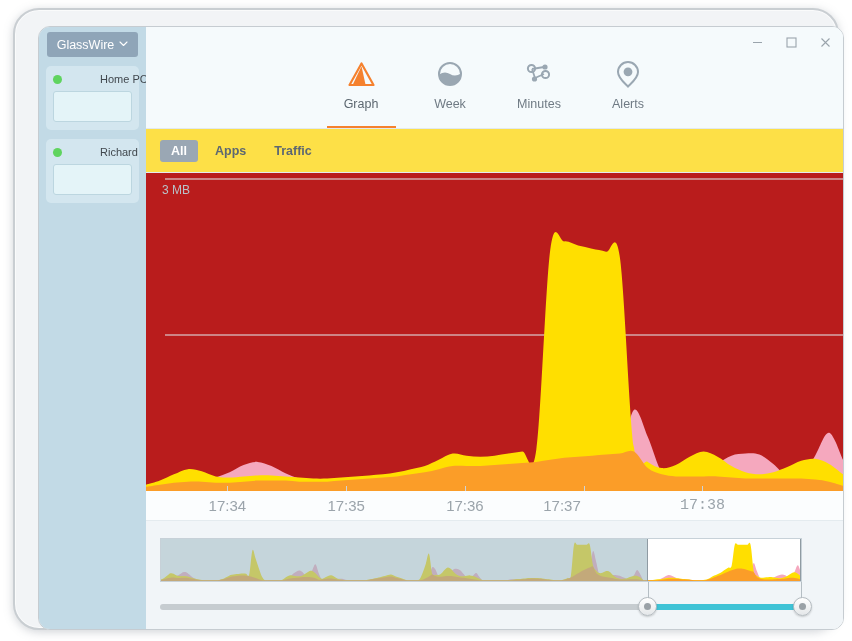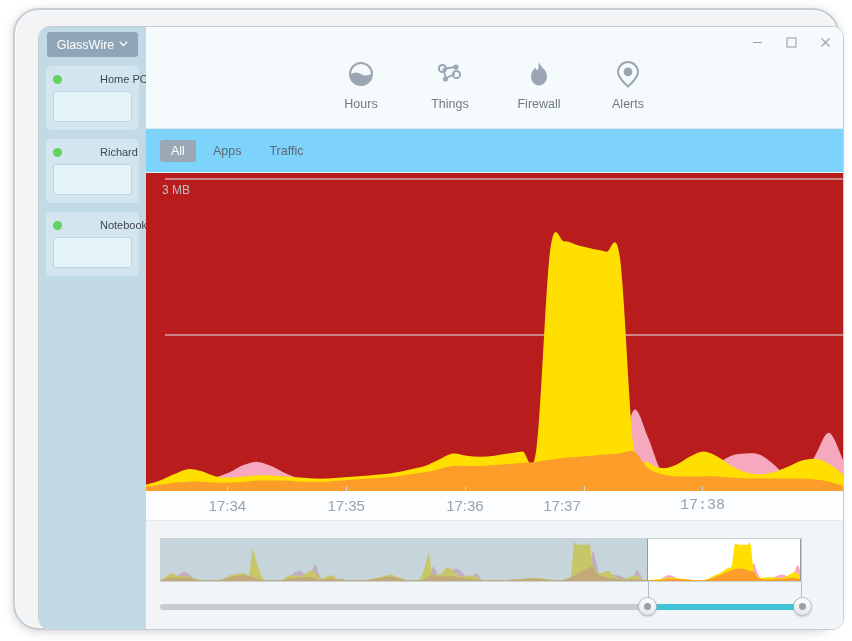--- a/index.html
+++ b/index.html
@@ -155,26 +155,27 @@
   .tab.active .tab-underline {
     position: absolute;
     left: 0; right: 0; bottom: 0;
     height: 2px;
     background: #f5812e;
   }
 
   
   #filterbar {
     height: 44px;
-    background: #7dd3fc;
+    background: #fde047;
     border-bottom: 1px solid #e4ebef;
     display: flex;
     align-items: center;
     padding: 0 14px;
     position: relative;
+    font-weight: bold;
   }
   #filter-left, #filter-right {
     display: flex;
     align-items: center;
   }
   #filter-right { margin-left: auto; }
   .pill {
     font-size: 12.5px;
     color: #5d6872;
     padding: 4px 11px;
@@ -323,27 +324,20 @@
       </div>
 
       <div class="device-card">
         <div class="device-head">
           <span class="dot"></span>
           <span class="device-name">Richard</span>
         </div>
         <div class="device-spark"></div>
       </div>
 
-      <div class="device-card">
-        <div class="device-head">
-          <span class="dot"></span>
-          <span class="device-name">Notebook</span>
-        </div>
-        <div class="device-spark"></div>
-      </div>
 
     </div>
 
     <div id="main">
 
       <div id="titlebar">
         <div id="win-controls">
           <div class="win-btn">
             <svg width="13" height="13" viewBox="0 0 13 13">
                 <path d="M2 6.5 H11" stroke="#9aa4ac" stroke-width="1.1"></path>
@@ -357,57 +351,60 @@
           <div class="win-btn">
             <svg width="13" height="13" viewBox="0 0 13 13">
                 <path d="M2.5 2.5 L10.5 10.5 M10.5 2.5 L2.5 10.5" stroke="#9aa4ac" stroke-width="1.1"></path>
               </svg>
           </div>
         </div>
       </div>
 
       <div id="tabbar">
 
+        <div class="tab active">
+          <div class="tab-icon">
+            <svg width="27" height="25" viewBox="0 0 27 25">
+              <path d="M13.5 1.5 L25.5 23 L1.5 23 Z" fill="none" stroke="#f5812e" stroke-width="2.2" stroke-linejoin="round"></path>
+              <path d="M13.5 4.2 L17.6 23 L4.6 23 Z" fill="#f5812e"></path>
+              <path d="M13.5 4.2 L23.3 23 L19.4 23 Z" fill="#f5812e" opacity="0"></path>
+            </svg>
+          </div>
+          <div class="tab-label">Graph</div>
+          <div class="tab-underline"></div>
+        </div>
 
         <div class="tab">
           <div class="tab-icon">
             <svg width="26" height="26" viewBox="0 0 26 26">
               <defs>
                 <clipPath id="cc">
                     <circle cx="13" cy="13" r="11"></circle>
                   </clipPath>
               </defs>
               <circle cx="13" cy="13" r="11" fill="none" stroke="#9aa7b2" stroke-width="2"></circle>
               <path d="M0 15 Q7 9 13 13 Q19 17 26 11 L26 26 L0 26 Z" fill="#9aa7b2" clip-path="url(#cc)"></path>
             </svg>
           </div>
-          <div class="tab-label">Hours</div>
+          <div class="tab-label">Week</div>
         </div>
 
         <div class="tab">
           <div class="tab-icon">
             <svg width="28" height="24" viewBox="0 0 28 24">
               <path d="M7 7 L19 5 M7 7 L10 16 M10 16 L19 12" stroke="#9aa7b2" stroke-width="1.8" fill="none"></path>
               <circle cx="6.5" cy="6.5" r="3.6" fill="none" stroke="#9aa7b2" stroke-width="2"></circle>
               <circle cx="20" cy="5" r="2.6" fill="#9aa7b2"></circle>
               <circle cx="9.5" cy="17" r="2.6" fill="#9aa7b2"></circle>
               <circle cx="20.5" cy="12.5" r="3.6" fill="none" stroke="#9aa7b2" stroke-width="2"></circle>
             </svg>
           </div>
-          <div class="tab-label">Things</div>
-        </div>
-
-        <div class="tab">
-          <div class="tab-icon">
-            <svg width="22" height="26" viewBox="0 0 22 26">
-              <path d="M11 1 C12.5 6 17 7.5 18.5 12.5 C20.4 18.8 16.3 24.5 11 24.5 C5.7 24.5 1.6 18.8 3.5 12.5 C4.4 9.4 6.2 8.2 7.3 6.2 C7.8 9.2 9.4 9.6 10.1 8.2 C10.8 6.8 10.4 4 11 1 Z" fill="#9aa7b2"></path>
-            </svg>
-          </div>
-          <div class="tab-label">Firewall</div>
-        </div>
+          <div class="tab-label">Minutes</div>
+        </div>
+
 
         <div class="tab">
           <div class="tab-icon">
             <svg width="26" height="28" viewBox="0 0 26 28">
               <path d="M13 2 C18.5 2 23 6.5 23 12 C23 18 16.5 23 13 26.5 C9.5 23 3 18 3 12 C3 6.5 7.5 2 13 2 Z" fill="none" stroke="#9aa7b2" stroke-width="2"></path>
               <circle cx="13" cy="11.8" r="4.4" fill="#9aa7b2"></circle>
             </svg>
           </div>
           <div class="tab-label">Alerts</div>
         </div>

